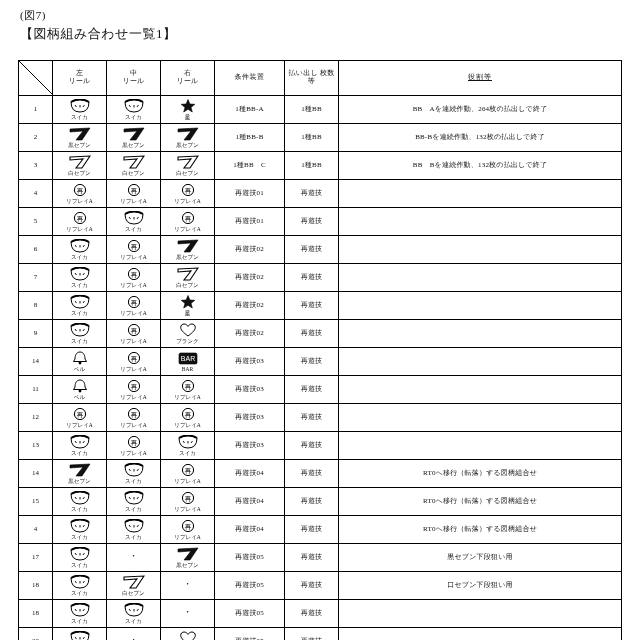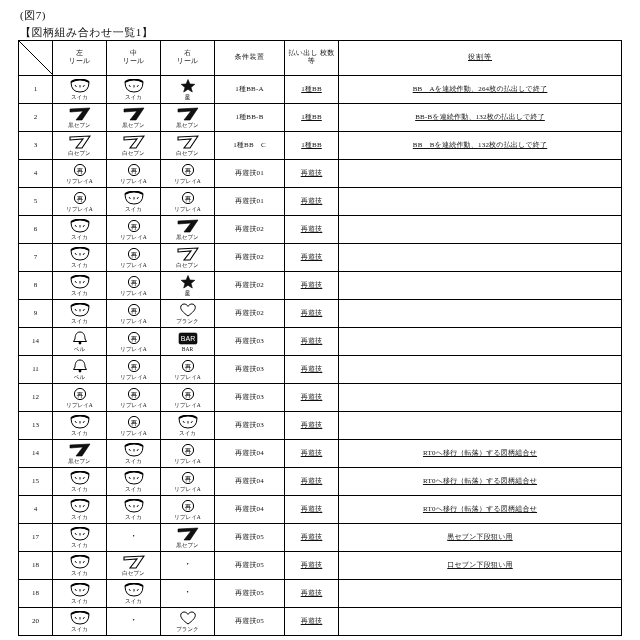--- a/index.html
+++ b/index.html
@@ -15,22 +15,22 @@
     width:516px;height:640px;
     box-sizing:border-box;
     padding:8px 10px 0 18px;
   }
   .fig-label{
     font-size:11px;
     margin:0 0 2px 2px;
     letter-spacing:0.5px;
   }
   .title{
-    font-size:11px;
-    margin:0 0 0 2px;
+    font-size:13px;
+    margin:0 0 17px 2px;
     letter-spacing:0.5px;
   }
   table.main{
     border-collapse:collapse;
     width:604px;
     table-layout:fixed;
     border:1px solid #000;
   }
   table.main td, table.main th{
     border:1px solid #000;
@@ -55,22 +55,22 @@
   
   col.c-no{width:34px;}
   col.c-reel{width:54px;}
   col.c-cond{width:70px;}
   col.c-pay{width:54px;}
   col.c-role{width:auto;}
 
   .rowno{font-size:12px;font-family:"Liberation Serif",serif;}
   .cellrow td{height:27px;}
   .cond{font-size:6.5px;letter-spacing:0.2px;}
-  .pay{font-size:6.5px;letter-spacing:0.2px;text-decoration:underline;}
-  .role{font-size:6.8px;letter-spacing:0.2px;padding:0 4px;text-decoration:underline;}
+  .pay{font-size:6.5px;letter-spacing:0.2px;}
+  .role{font-size:6.8px;letter-spacing:0.2px;padding:0 4px;}
 
   
   .sym{
     display:flex;
     flex-direction:column;
     align-items:center;
     justify-content:center;
     height:27px;
   }
   .glyph{

